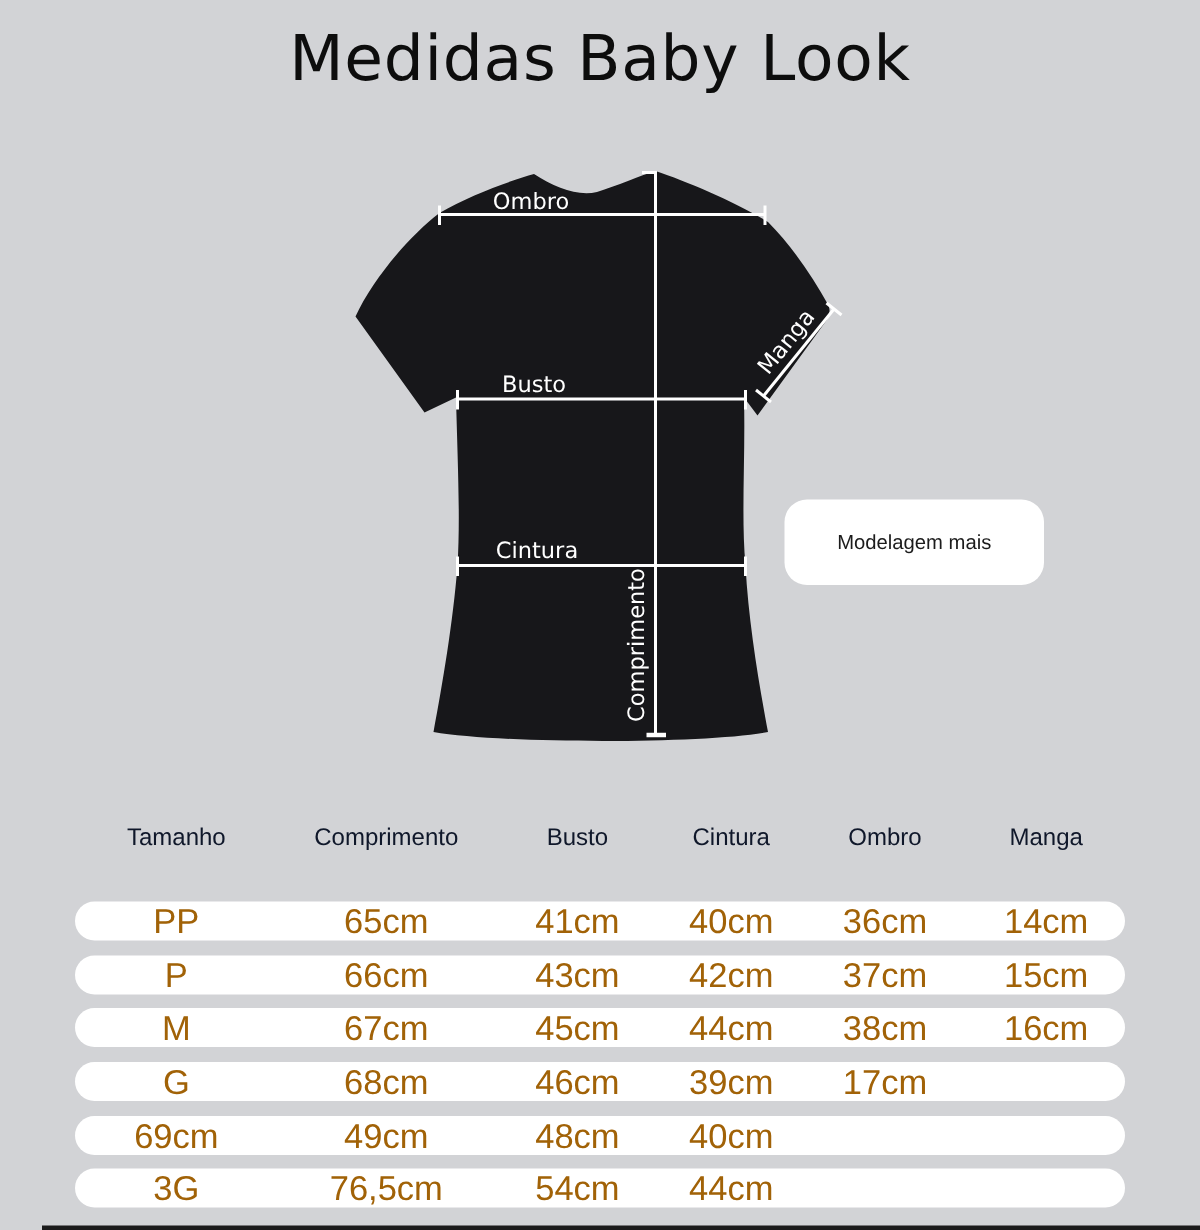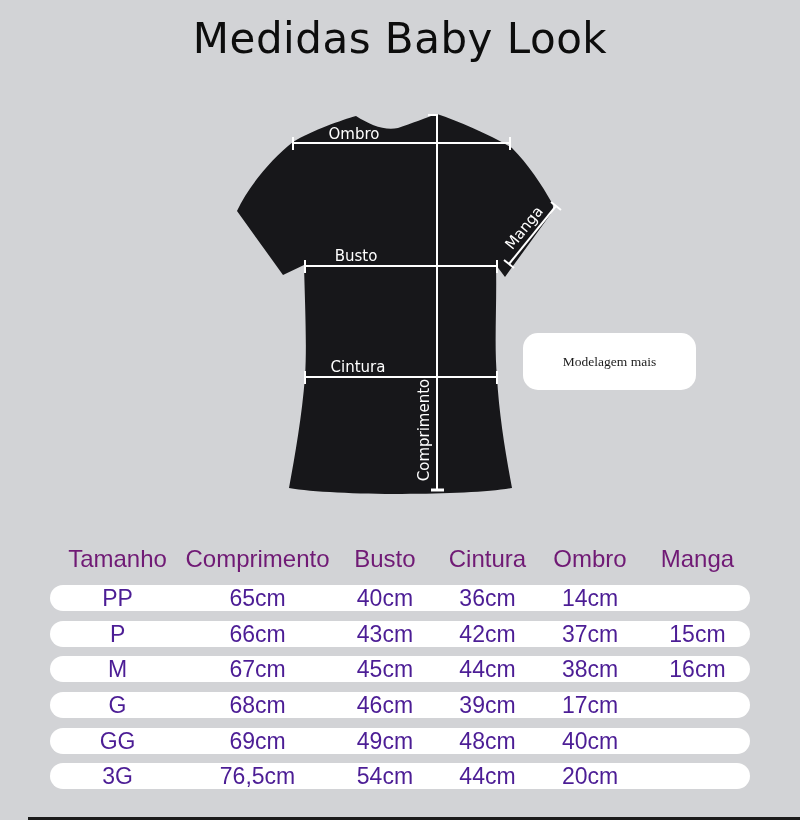--- a/index.html
+++ b/index.html
@@ -17,37 +17,37 @@
   .diagram-svg{position:absolute;left:180px;top:90px;}
   .svg-label{
     font-family:"DejaVu Sans",sans-serif;font-size:15px;
     fill:var(--color-line,#ffffff);
   }
   .note{
     position:absolute;left:523px;top:333px;width:173px;height:57px;
     background:var(--color-row_bg,#ffffff);border-radius:15px;
     display:flex;flex-direction:column;justify-content:center;align-items:center;
     font-size:13.5px;line-height:1.45;color:#1c1c1c;text-align:center;
-    font-family:Liberation Serif, serif;
+    font-family:Liberation Sans, sans-serif;
   }
   .size-table{
     position:absolute;top:545px;left:50px;width:700px;
     font-family:"Liberation Sans",sans-serif;
   }
   .thead,.trow{
     display:grid;
     grid-template-columns:19.3% 20.7% 15.7% 13.6% 15.7% 15%;
     align-items:center;
   }
-  .thead{height:28px;margin-bottom:12px;font-size:24px;color:#701a75;}
+  .thead{height:28px;margin-bottom:28px;font-size:16px;color:#0f172a;}
   .thead span{text-align:center;white-space:nowrap;}
   .trow{
     height:26px;margin-bottom:9.7px;border-radius:13px;
     background:var(--color-row_bg,#ffffff);
-    font-size:23px;color:#4c1d95;
+    font-size:23px;color:#a16207;
   }
   .trow span{text-align:center;white-space:nowrap;}
   .bottom-edge{
     position:absolute;left:28px;right:0;bottom:0;height:3px;
     background:#1b1b1b;
   }
 </style>
 </head>
 <body>
 
@@ -111,20 +111,21 @@
       <span>Comprimento</span>
       <span>Busto</span>
       <span>Cintura</span>
       <span>Ombro</span>
       <span>Manga</span>
     </div>
 
     <div class="trow">
       <span>PP</span>
       <span>65cm</span>
+      <span>41cm</span>
       <span>40cm</span>
       <span>36cm</span>
       <span>14cm</span>
     </div>
     <div class="trow">
       <span>P</span>
       <span>66cm</span>
       <span>43cm</span>
       <span>42cm</span>
       <span>37cm</span>
@@ -139,29 +140,27 @@
       <span>16cm</span>
     </div>
     <div class="trow">
       <span>G</span>
       <span>68cm</span>
       <span>46cm</span>
       <span>39cm</span>
       <span>17cm</span>
     </div>
     <div class="trow">
-      <span>GG</span>
       <span>69cm</span>
       <span>49cm</span>
       <span>48cm</span>
       <span>40cm</span>
     </div>
     <div class="trow">
       <span>3G</span>
       <span>76,5cm</span>
       <span>54cm</span>
       <span>44cm</span>
-      <span>20cm</span>
     </div>
   </div>
 
   <div class="bottom-edge"></div>
 </div>
 
 </body></html>

